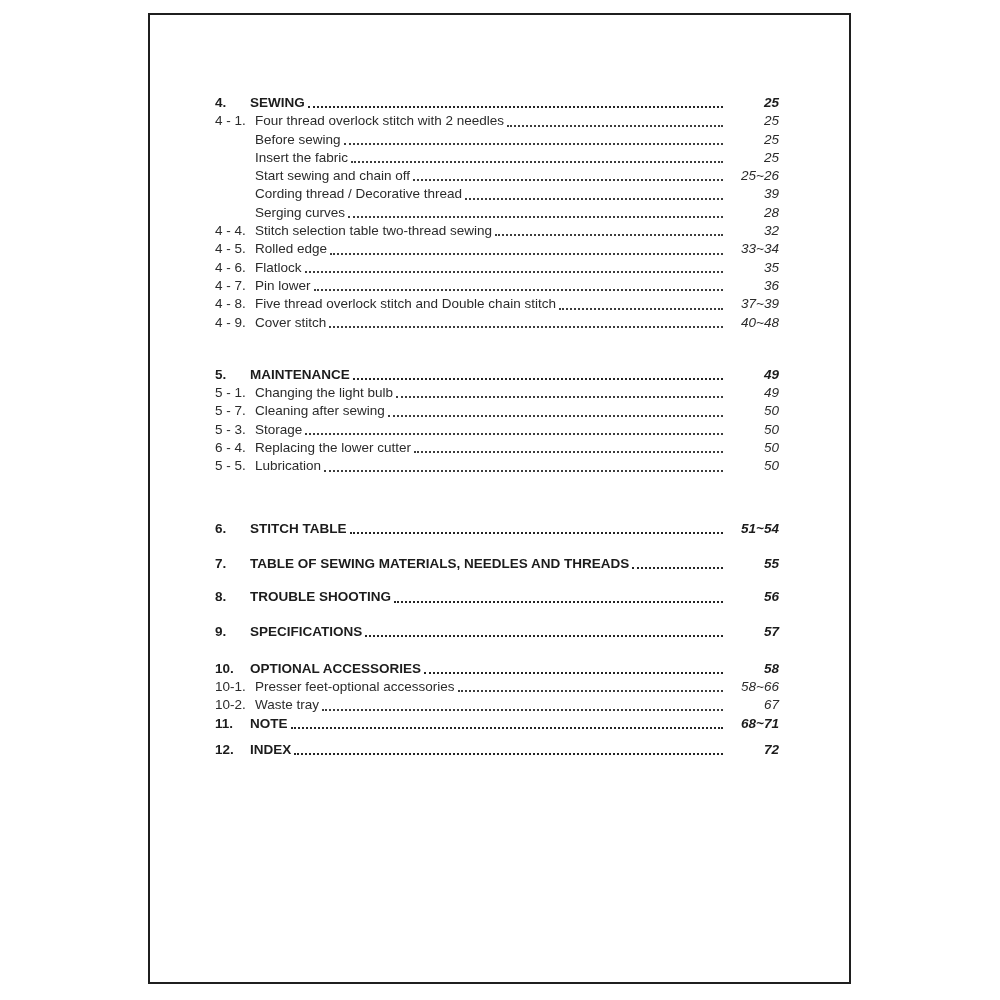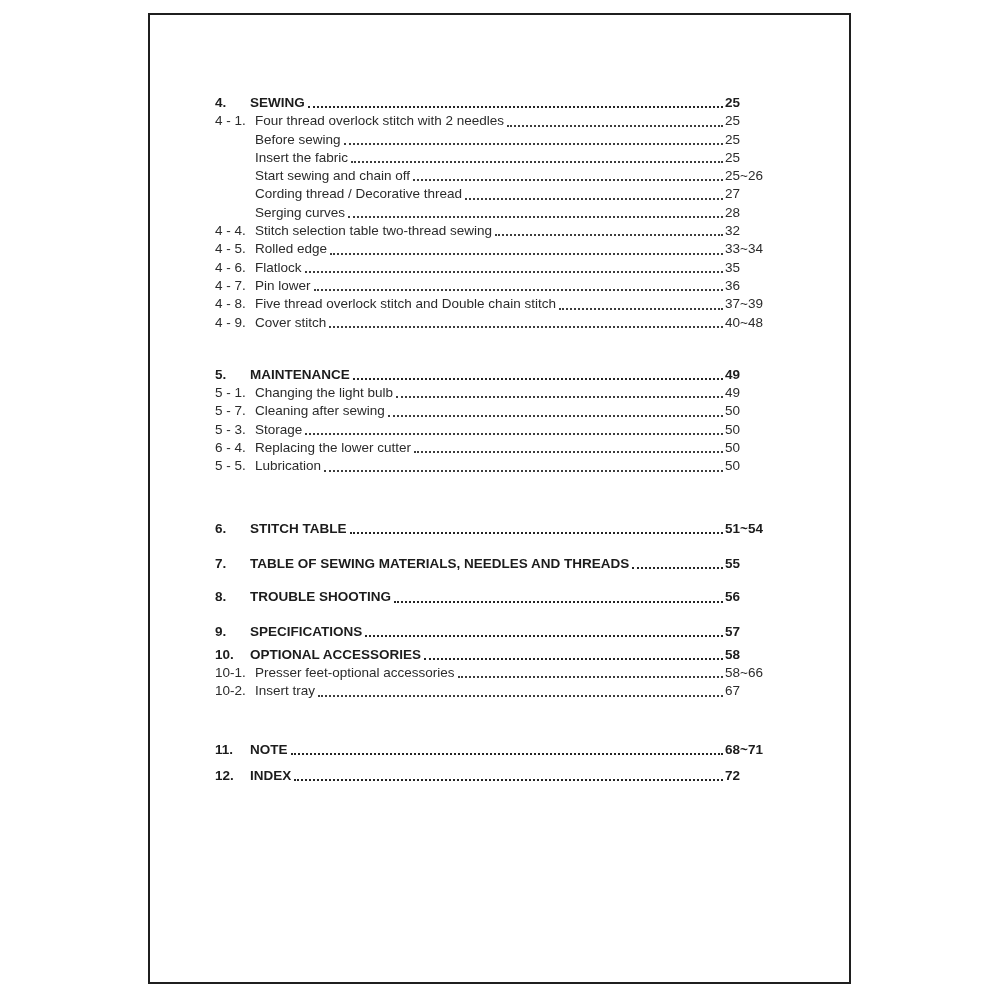--- a/index.html
+++ b/index.html
@@ -35,22 +35,22 @@
     width:564px;
     color:#2b2b2b;
   }
   .toc-section{margin:0;}
   
   .toc-section:nth-child(2){margin-top:34px;}
   .toc-section:nth-child(3){margin-top:44px;}
   .toc-section:nth-child(4){margin-top:17px;}
   .toc-section:nth-child(5){margin-top:15px;}
   .toc-section:nth-child(6){margin-top:16px;}
-  .toc-section:nth-child(7){margin-top:5px;}
-  .toc-section:nth-child(8){margin-top:40px;}
+  .toc-section:nth-child(7){margin-top:19px;}
+  .toc-section:nth-child(8){}
   .toc-section:nth-child(9){margin-top:8px;}
   .row{
     display:flex;
     align-items:flex-end;
     height:18.3px;
     line-height:18.3px;
     font-size:13.5px;
     white-space:nowrap;
   }
   .row .num{
@@ -63,21 +63,22 @@
   .row .leader{
     flex:1;
     height:0;
     min-width:8px;
     border-bottom:2px dotted #3c3c3c;
     margin:0 2px 4px 3px;
   }
   .row .page{
     flex:none;
     width:54px;
-    text-align:left;
+    text-align:right;
+    font-style:italic;
   }
   .row.h1{
     font-weight:bold;
     color:#1c1c1c;
   }
   .row.h1 .leader{border-bottom-color:#242424;}
 </style>
 </head>
 <body>
 
@@ -112,21 +113,21 @@
           <div class="row h3">
     <span class="num"></span>
     <span class="label">Start sewing and chain off</span>
     <span class="leader"></span>
     <span class="page">25~26</span>
   </div>
           <div class="row h3">
     <span class="num"></span>
     <span class="label">Cording thread / Decorative thread</span>
     <span class="leader"></span>
-    <span class="page">27</span>
+    <span class="page">39</span>
   </div>
           <div class="row h3">
     <span class="num"></span>
     <span class="label">Serging curves</span>
     <span class="leader"></span>
     <span class="page">28</span>
   </div>
           <div class="row h2">
     <span class="num">4 - 4.</span>
     <span class="label">Stitch selection table two-thread sewing</span>
@@ -242,21 +243,21 @@
     <span class="page">58</span>
   </div>
           <div class="row h2">
     <span class="num">10-1.</span>
     <span class="label">Presser feet-optional accessories</span>
     <span class="leader"></span>
     <span class="page">58~66</span>
   </div>
           <div class="row h2">
     <span class="num">10-2.</span>
-    <span class="label">Insert tray</span>
+    <span class="label">Waste tray</span>
     <span class="leader"></span>
     <span class="page">67</span>
   </div>
         </div>
         <div class="toc-section">
           <div class="row h1">
     <span class="num">11.</span>
     <span class="label">NOTE</span>
     <span class="leader"></span>
     <span class="page">68~71</span>

